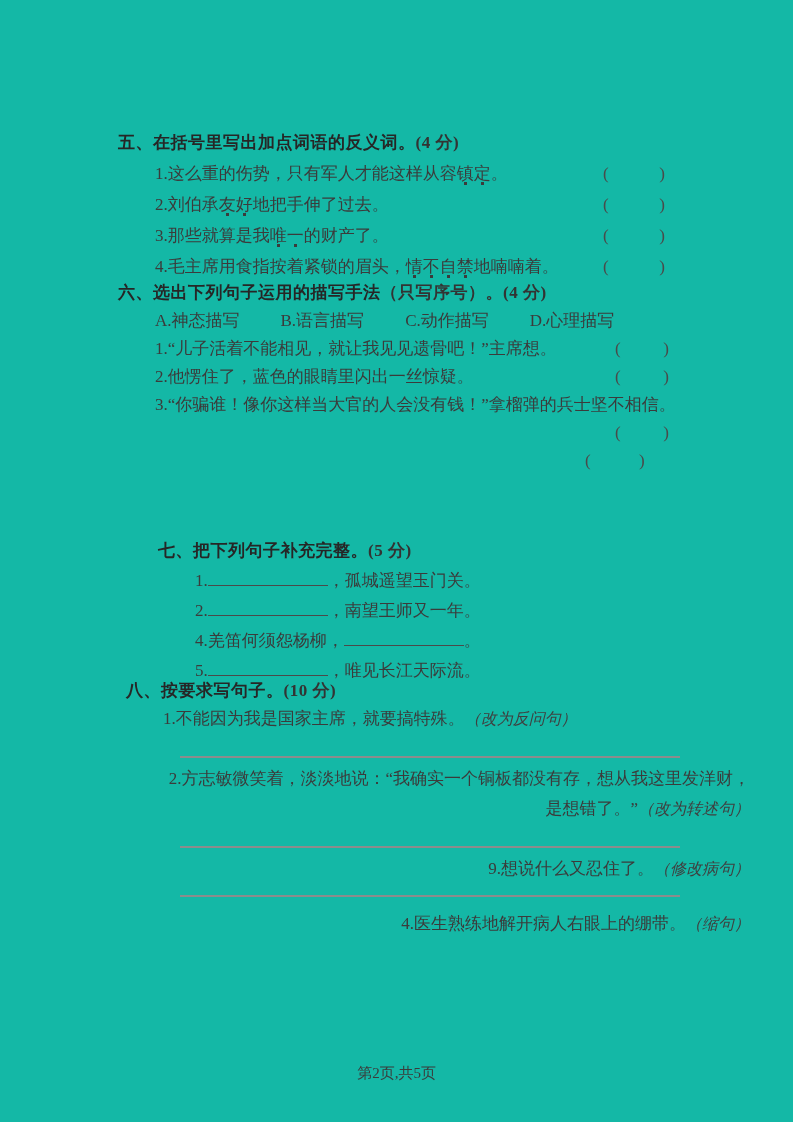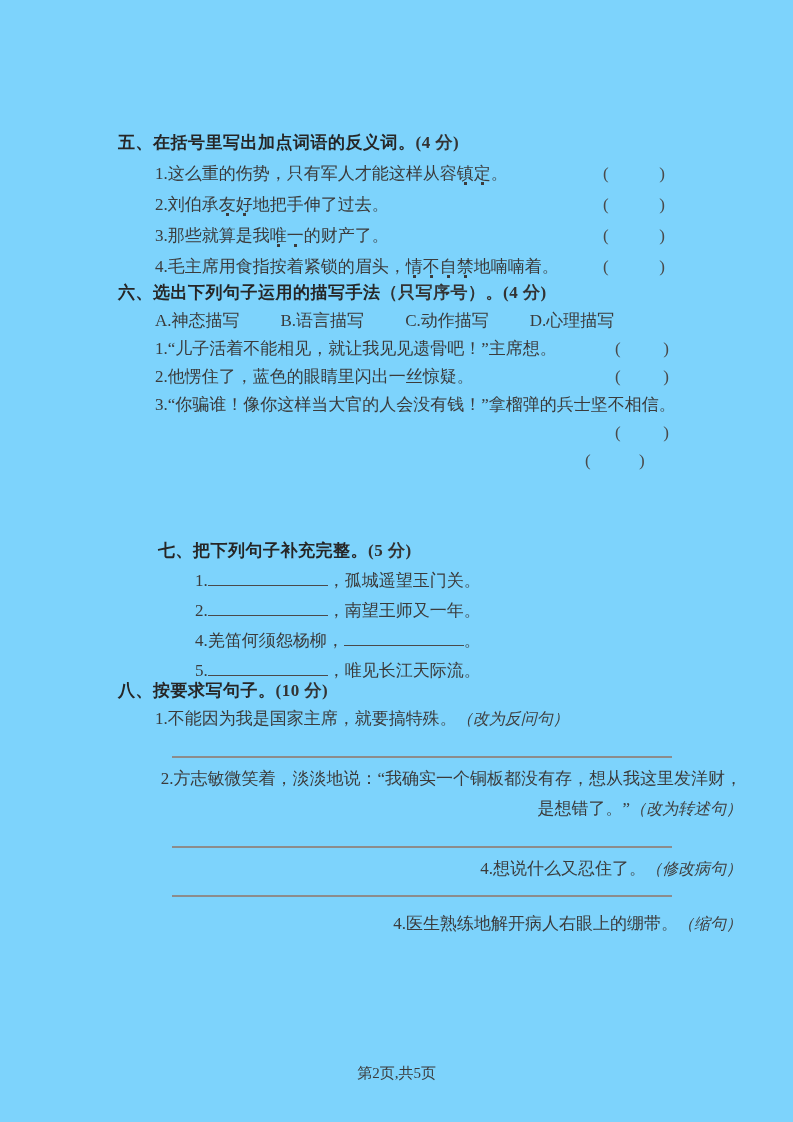--- a/index.html
+++ b/index.html
@@ -1,26 +1,26 @@
 <!DOCTYPE html>
 <html><head>
 <meta charset="utf-8">
 <style>
   html,body{margin:0;padding:0;background:#e8e8e8;}
   .page{
-    position:relative;width:793px;height:1122px;background:#7dd3fc;
+    position:relative;width:793px;height:1122px;background:#14b8a6;
     overflow:hidden;margin:0 auto;
     font-family:"Liberation Serif","DejaVu Serif",serif;
     font-size:17px;color:#3b3b3b;
   }
   .sec{position:absolute;left:118px;width:624px;}
   #sec5{top:127px;line-height:31px;}
   #sec6{top:279px;line-height:28px;}
   #sec7{top:536px;line-height:30px;margin-left:40px;}
-  #sec8{top:677px;line-height:28px;}
+  #sec8{top:677px;line-height:28px;margin-left:8px;}
   .sec-title{
     font-family:"Liberation Sans","DejaVu Sans",sans-serif;
     font-weight:700;color:#262626;letter-spacing:0.5px;
   }
   .t-sub{font-family:"Liberation Serif","DejaVu Serif",serif;font-weight:600;color:#333;margin-top:26px;}
   .t-score{font-family:"Liberation Serif","DejaVu Serif",serif;font-weight:600;color:#333;}
   .item{margin-left:37px;}
   .hang{padding-left:30px;text-indent:-30px;}
   .lh30{line-height:30px;text-align:right;}
   .mt6{margin-top:6px;}
@@ -155,21 +155,21 @@
     </div>
     <div class="item">
       <span>1.不能因为我是国家主席，就要搞特殊。</span><span class="note">（改为反问句）</span>
     </div>
     <div class="ans-line al1"></div>
     <div class="item hang lh30 mt6">
       <span>2.方志敏微笑着，淡淡地说：“我确实一个铜板都没有存，想从我这里发洋财，是想错了。”</span><span class="note">（改为转述句）</span>
     </div>
     <div class="ans-line al2"></div>
     <div class="item lh30 mt6">
-      <span>4.想说什么又忍住了。</span><span class="note">（修改病句）</span>
+      <span>9.想说什么又忍住了。</span><span class="note">（修改病句）</span>
     </div>
     <div class="ans-line al3"></div>
     <div class="item lh30 mt12">
       <span>4.医生熟练地解开病人右眼上的绷带。</span><span class="note">（缩句）</span>
     </div>
   </section>
 
   <div class="footer">第2页,共5页</div>
 
 </div>

